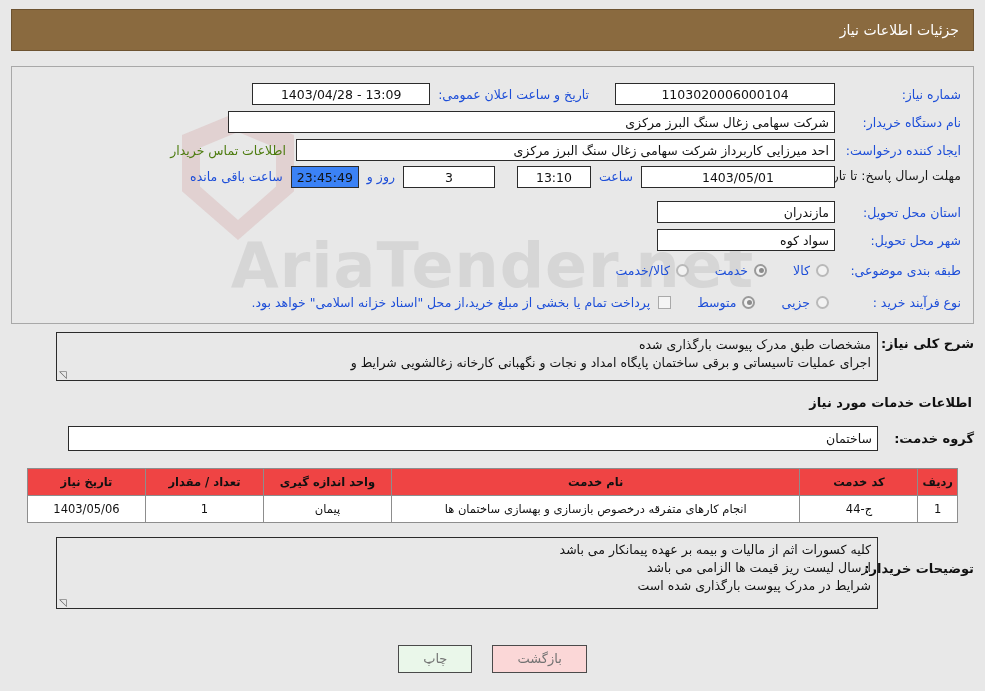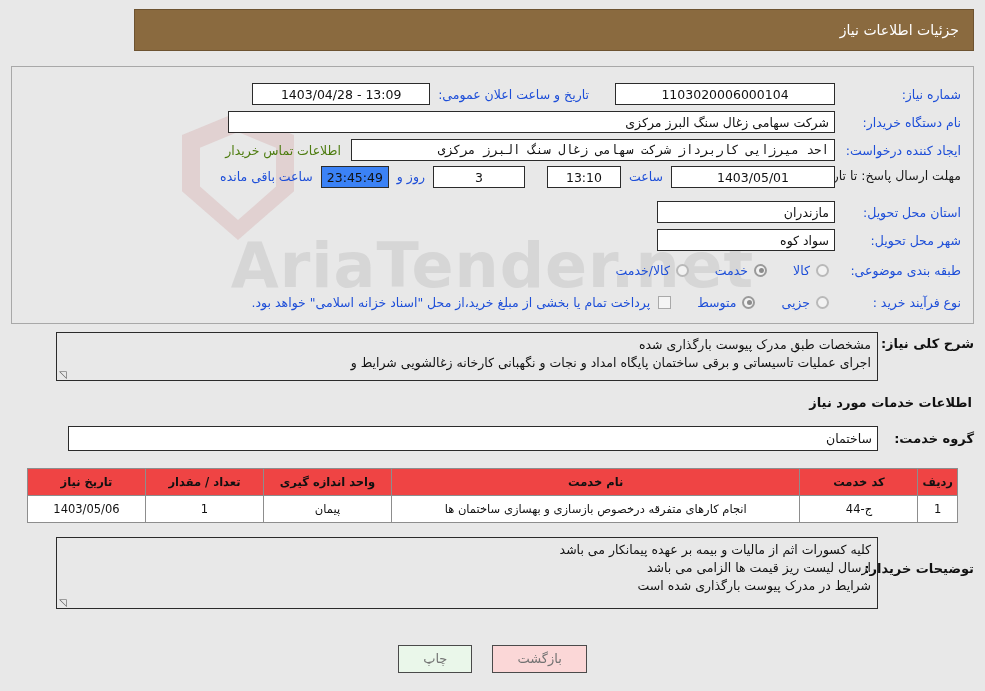--- a/index.html
+++ b/index.html
@@ -32,21 +32,21 @@
   }
   .wm-shield::after {
     content: ""; position: absolute; left: 18px; top: 20px;
     width: 76px; height: 88px; background: #e8e8e8;
     clip-path: polygon(50% 0%, 100% 18%, 100% 62%, 50% 100%, 0% 62%, 0% 18%);
   }
 
   
   .titlebar {
     position: absolute; right: 11px; top: 9px;
-    width: 840px; height: 42px;
+    width: 963px; height: 42px;
     background: #8a6a3f;
     border: 1px solid #6d5331;
     display: flex; align-items: center; justify-content: flex-start;
     padding-right: 14px;
     z-index: 3;
   }
   .titlebar span { color: #ffffff; font-size: 14px; }
 
   
   .panel {
@@ -154,27 +154,27 @@
     <div class="fld num" style="width:178px; margin-right:8px;">1403/04/28 - 13:09</div>
   </div>
 
   <div class="row" style="right:24px; top:110px;">
     <div class="lbl" style="width:118px; text-align:right;">نام دستگاه خریدار:</div>
     <div class="fld r" style="width:607px; margin-right:8px;">شرکت سهامی زغال سنگ البرز مرکزی</div>
   </div>
 
   <div class="row" style="right:24px; top:138px;">
     <div class="lbl" style="width:118px; text-align:right;">ایجاد کننده درخواست:</div>
-    <div class="fld r" style="width:484px; margin-right:8px;font-family:Liberation Mono, monospace;">احد میرزایی کاربرداز شرکت سهامی زغال سنگ البرز مرکزی</div>
+    <div class="fld r" style="width:539px; margin-right:8px;">احد میرزایی کاربرداز شرکت سهامی زغال سنگ البرز مرکزی</div>
     <div class="link" style="margin-right:10px;">اطلاعات تماس خریدار</div>
   </div>
 
   <div class="row" style="right:24px; top:166px; align-items:flex-start; height:38px;">
     <div class="lbl2" style="width:118px; text-align:right; padding-top:2px;">مهلت ارسال پاسخ: تا تاریخ:</div>
-    <div class="fld num" style="width:164px; margin-right:8px;">1403/05/01</div>
+    <div class="fld num" style="width:194px; margin-right:8px;">1403/05/01</div>
     <div class="lbl" style="margin-right:8px; padding-top:3px;">ساعت</div>
     <div class="fld num" style="width:74px; margin-right:8px;">13:10</div>
     <div class="fld num" style="width:92px; margin-right:22px;">3</div>
     <div class="lbl" style="margin-right:8px; padding-top:3px;">روز و</div>
     <div class="fld num timer" style="width:68px; margin-right:8px;">23:45:49</div>
     <div class="lbl" style="margin-right:8px; padding-top:3px;">ساعت باقی مانده</div>
   </div>
 
   <div class="row" style="right:24px; top:200px;">
     <div class="lbl" style="width:118px; text-align:right;">استان محل تحویل:</div>

